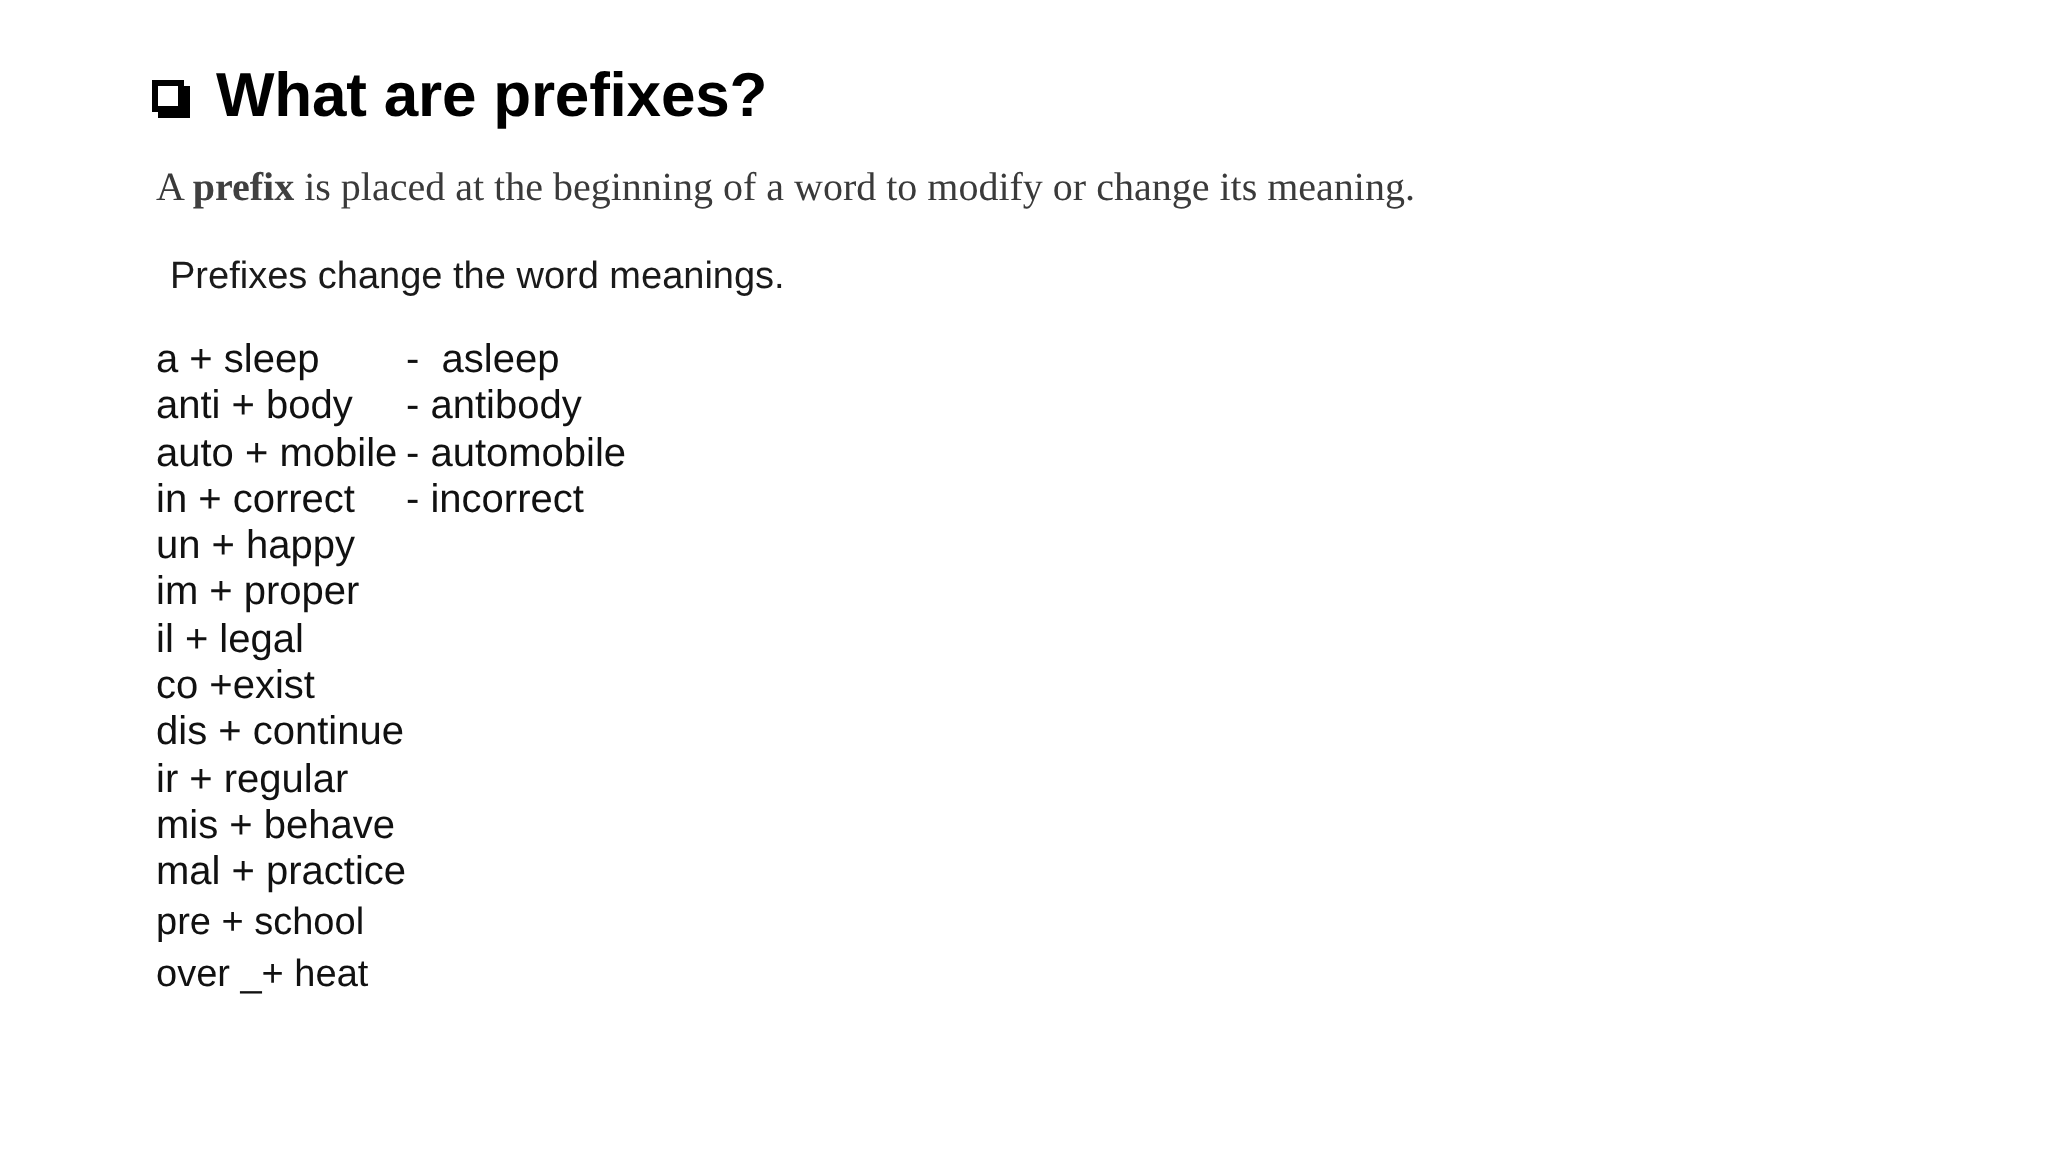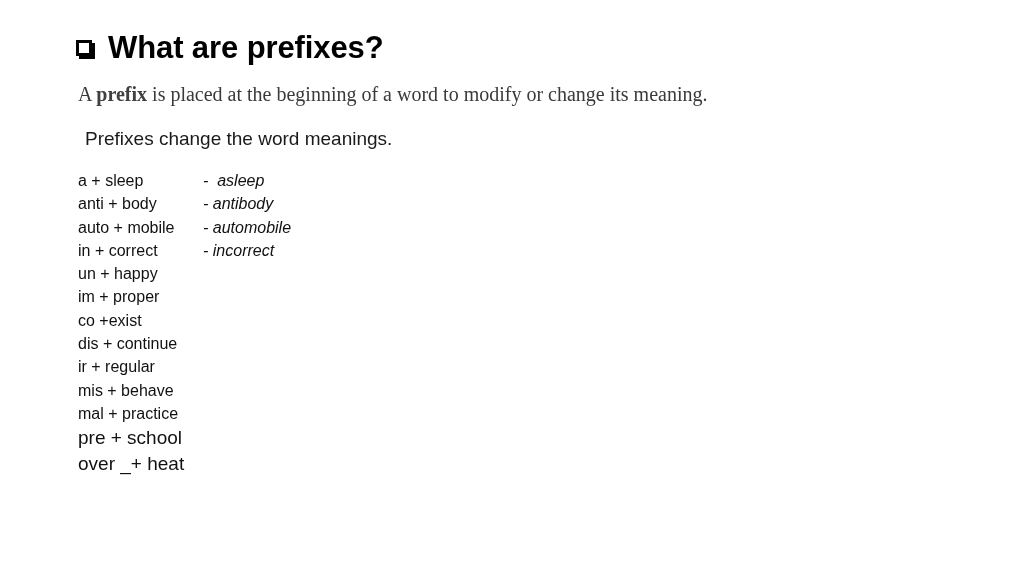--- a/index.html
+++ b/index.html
@@ -97,39 +97,38 @@
   .examples {
     position: absolute;
     left: 78px;
     top: 169px;
     font-family: "Liberation Sans", sans-serif;
     color: #111111;
   }
   .ex-row {
     display: flex;
     align-items: baseline;
-    font-size: 16px;
+    font-size: 20px;
     line-height: 23.3px;
     white-space: pre;
   }
   .ex-row.big {
     font-size: 19px;
     line-height: 26px;
   }
   .ex-left {
     display: inline-block;
     min-width: 125px;
   }
   .ex-row.big .ex-left {
     min-width: 108px;
   }
   .ex-right {
     display: inline-block;
     white-space: pre;
-    font-style: italic;
   }
 </style>
 </head>
 <body>
 
 <div class="slide">
 
   <div class="title-row">
     <span class="bullet-square">
       <span class="shadow"></span>
@@ -163,20 +162,24 @@
     </div>
     <div class="ex-row">
       <span class="ex-left">un + happy</span>
       <span class="ex-right"></span>
     </div>
     <div class="ex-row">
       <span class="ex-left">im + proper</span>
       <span class="ex-right"></span>
     </div>
     <div class="ex-row">
+      <span class="ex-left">il + legal</span>
+      <span class="ex-right"></span>
+    </div>
+    <div class="ex-row">
       <span class="ex-left">co +exist</span>
       <span class="ex-right"></span>
     </div>
     <div class="ex-row">
       <span class="ex-left">dis + continue</span>
       <span class="ex-right"></span>
     </div>
     <div class="ex-row">
       <span class="ex-left">ir + regular</span>
       <span class="ex-right"></span>

